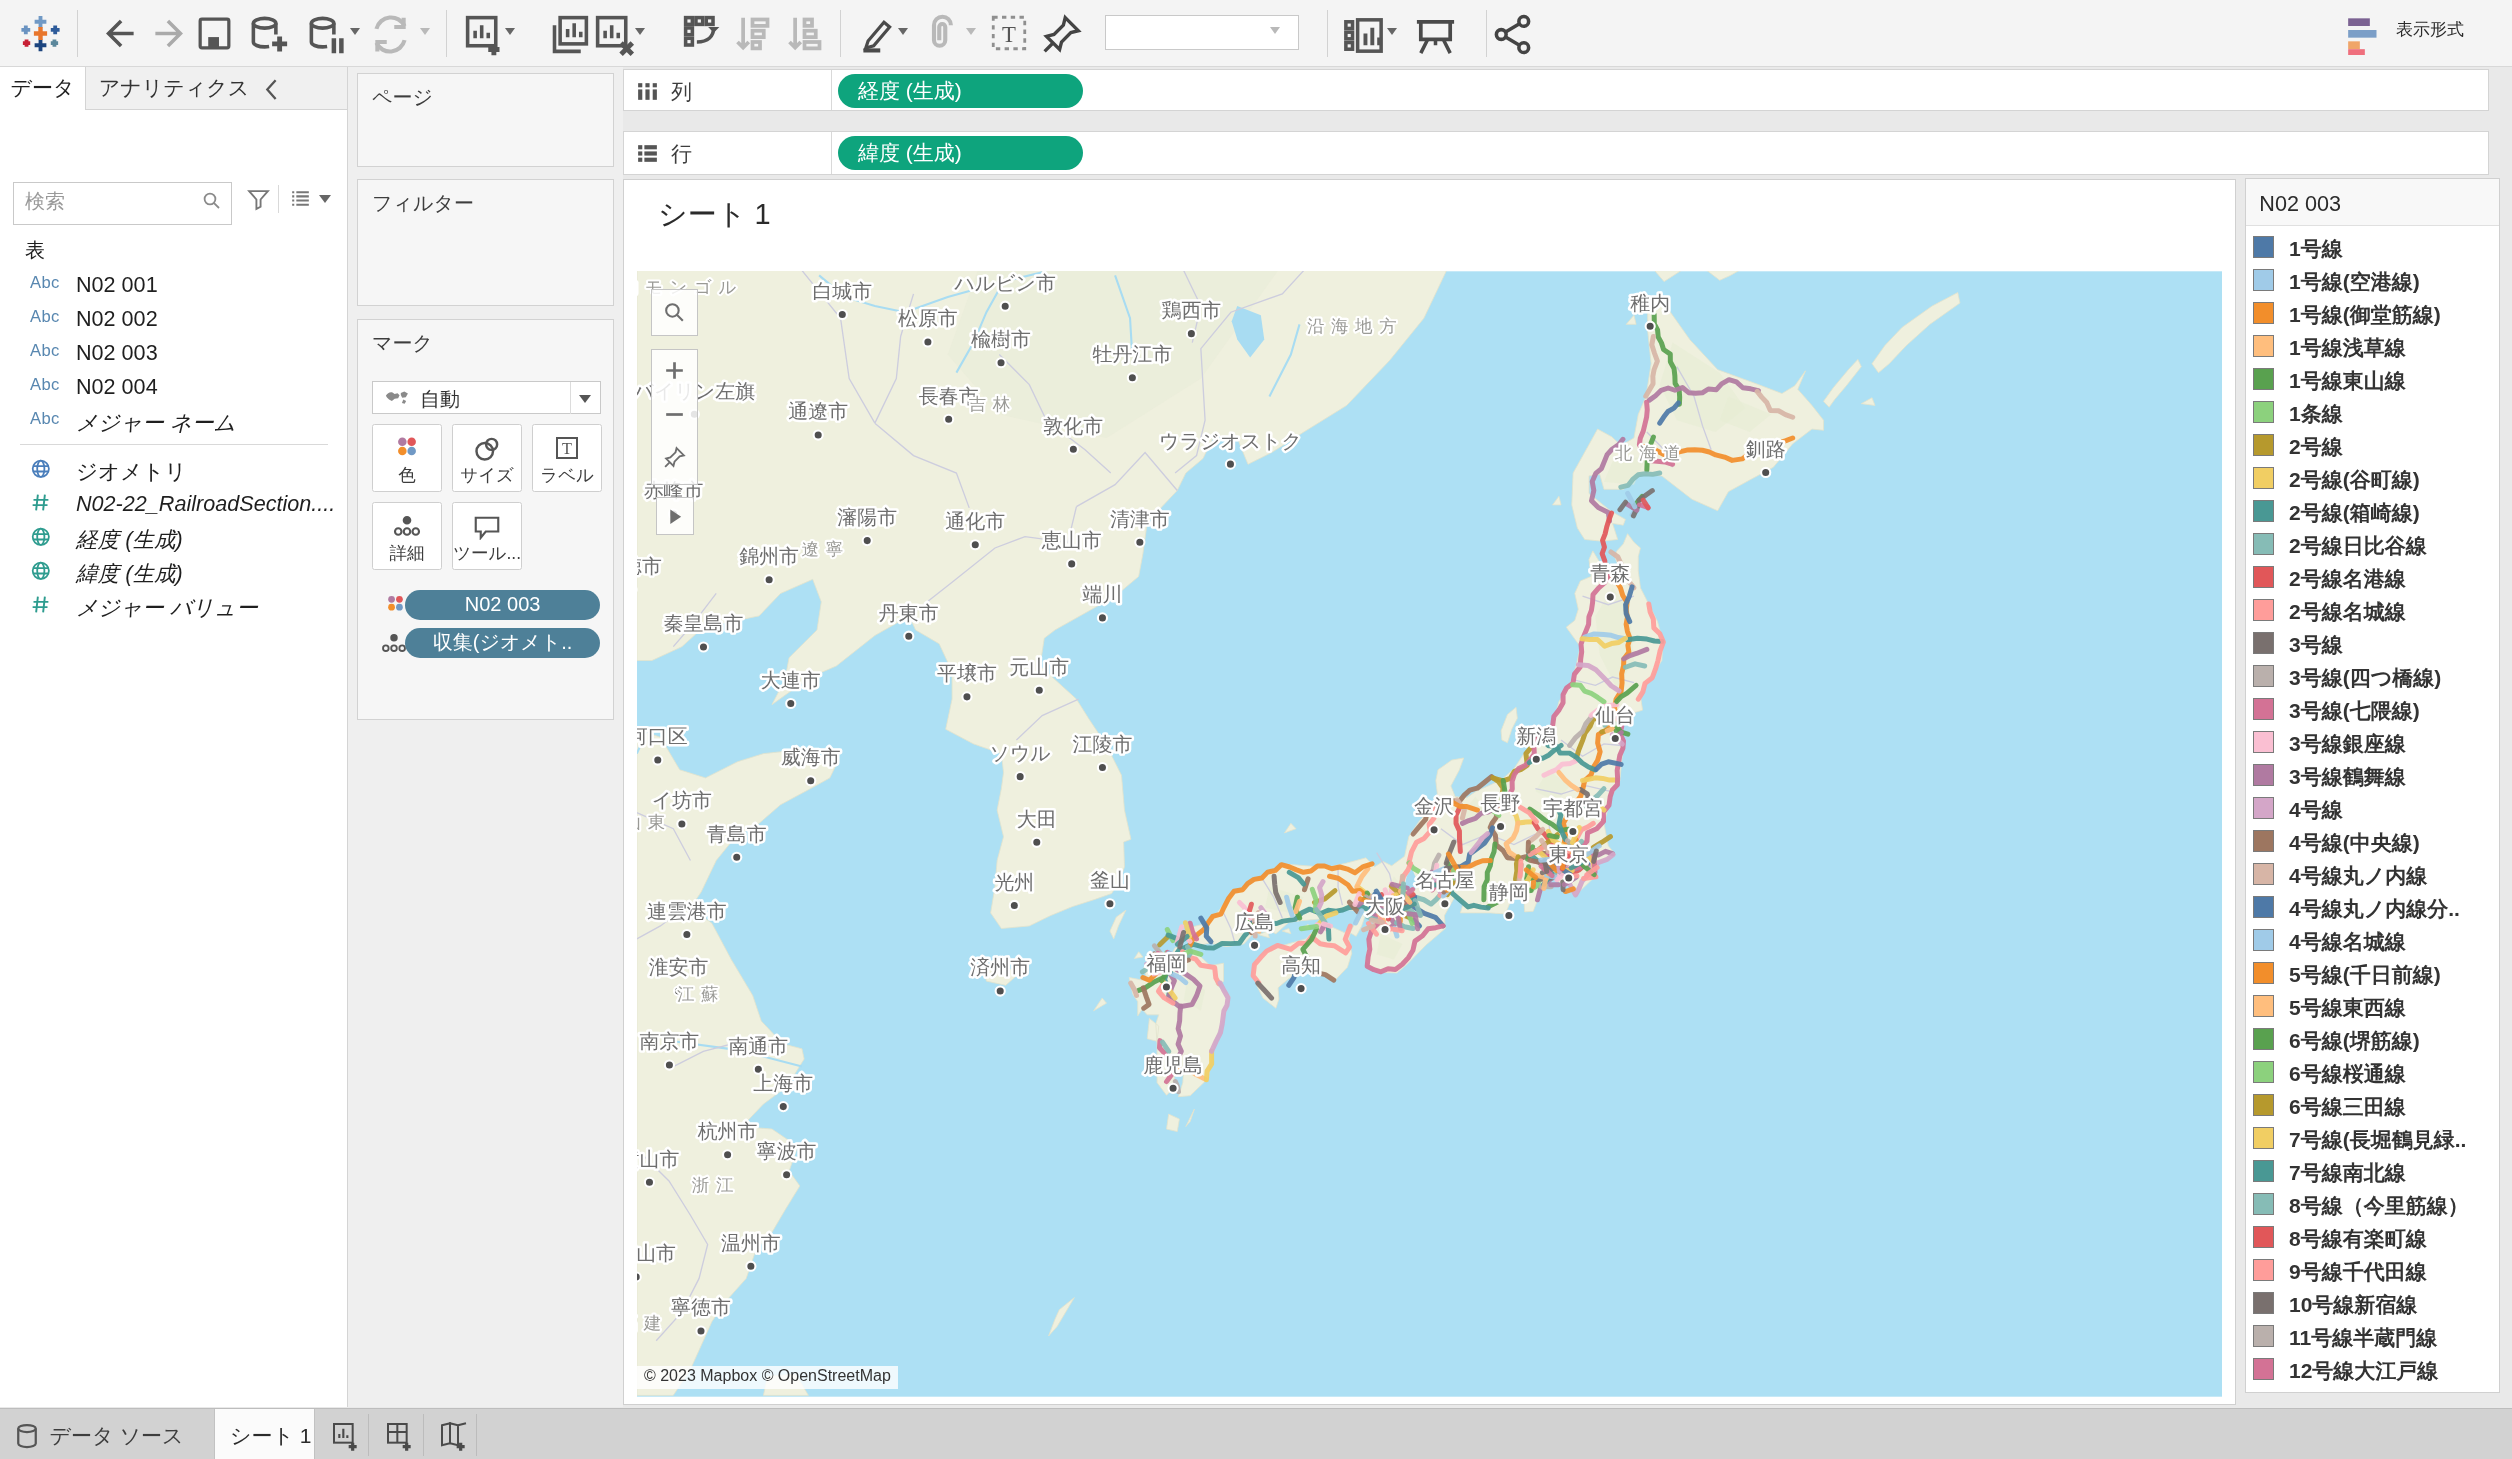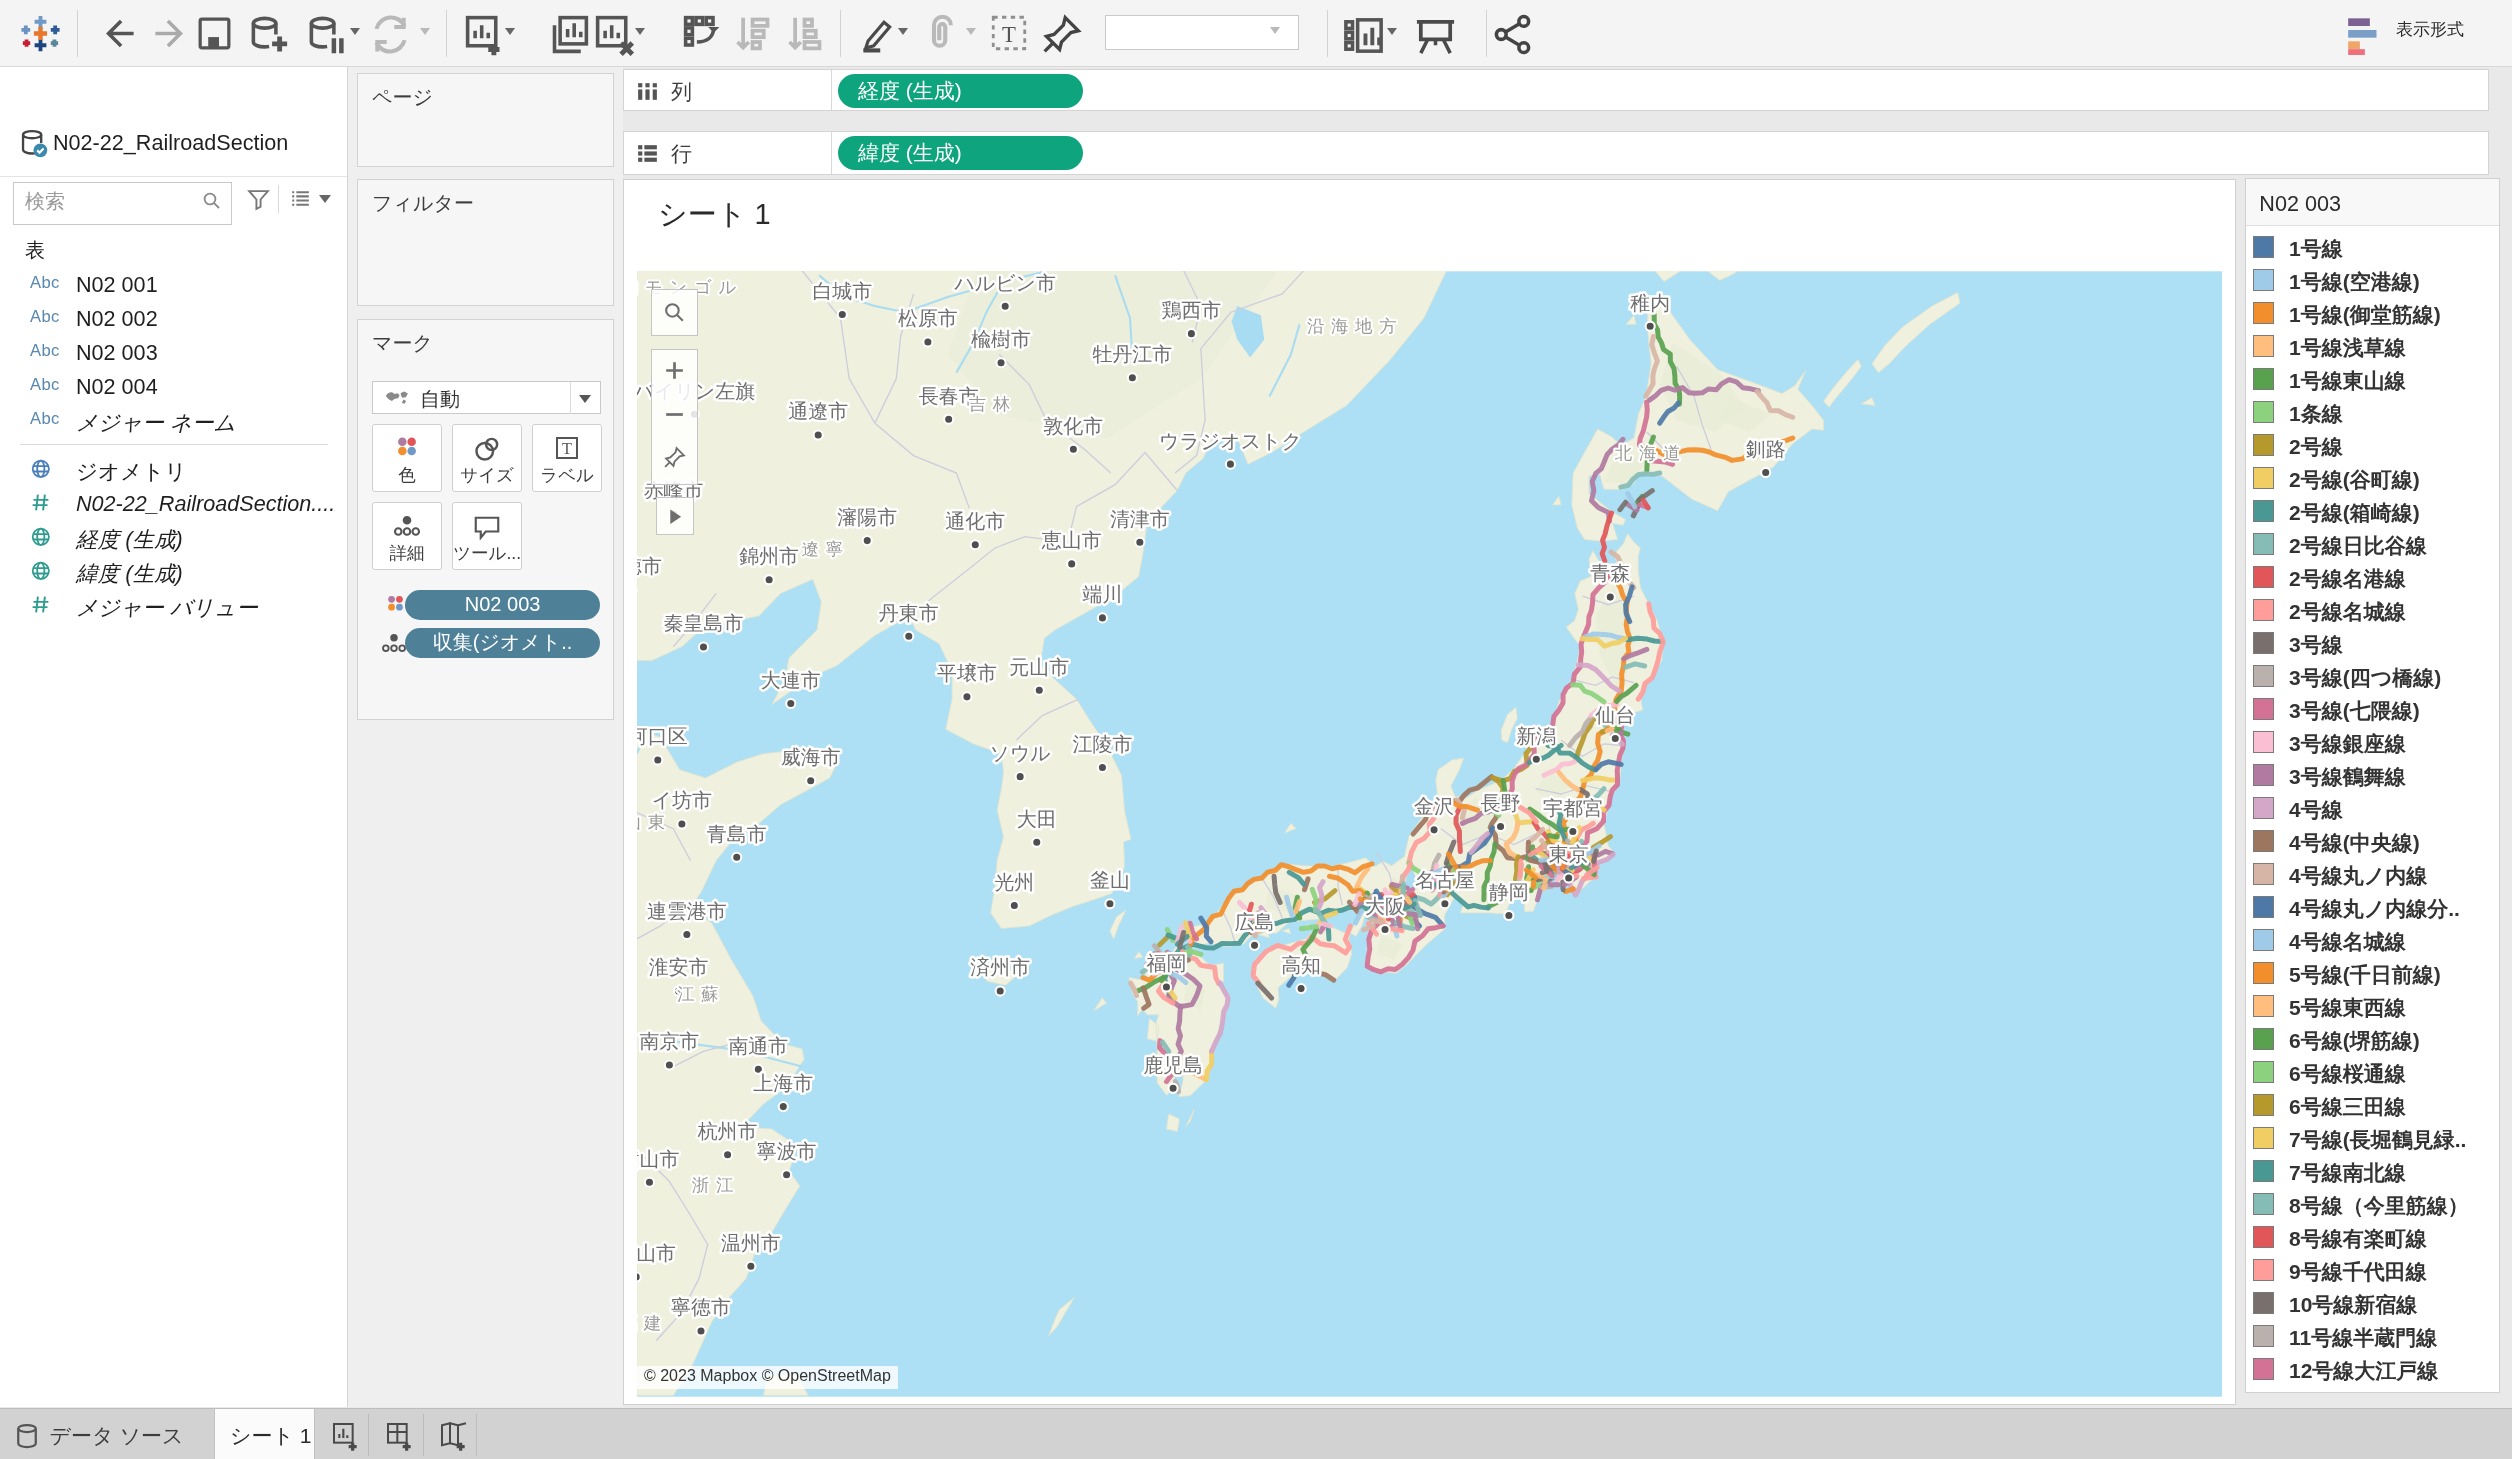--- a/index.html
+++ b/index.html
@@ -234,30 +234,26 @@
           <rect x="0" y="2" width="13" height="4.6" fill="#7b6292"></rect>
           <rect x="0" y="9" width="17" height="4.6" fill="#7b9ec7"></rect>
           <rect x="0" y="15.8" width="7" height="4.6" fill="#f0a569"></rect>
           <rect x="0" y="20.5" width="10" height="4.6" fill="#ef6f7d"></rect>
         </g>
       </svg>
   <div style="position:absolute;left:2396px;top:18.3px;font-size:17px;color:#2b2b2b">表示形式</div>
 </div>
 
 <div class="abs" id="leftpanel">
-  <div id="dsrow">
-    <svg style="position:absolute;left:16.6px;top:16.6px" width="33" height="33" viewBox="0 0 24 24">
-          <g fill="none" stroke="#444" stroke-width="1.7">
-            <ellipse cx="11" cy="5.6" rx="6.6" ry="2.6"></ellipse>
-            <path d="M4.4 5.6v11c0 1.5 3 2.7 6.6 2.7 1 0 2-.1 2.8-.3M17.6 5.6v6"></path>
-          </g>
-          <circle cx="17" cy="17" r="5" fill="#3b89ad"></circle>
-          <path d="M14.7 17l1.7 1.7 2.9-3" stroke="#fff" stroke-width="1.6" fill="none"></path>
+  <div id="tabrow">
+    <div id="tab1">データ</div>
+    <div id="tab2">アナリティクス</div>
+    <svg id="collapse" viewBox="0 0 24 24" width="25" height="25">
+          <path d="M15 4L7 13l8 9" fill="none" stroke="#555" stroke-width="2.2"></path>
         </svg>
-    <span id="dsname">N02-22_RailroadSection</span>
   </div>
   <div id="searchrow">
     <div id="searchbox">
           <span>検索</span>
       <svg style="position:absolute;right:8.3px;top:6.7px" width="21.6" height="21.6" viewBox="0 0 24 24">
             <g fill="none" stroke="#8a8a8a" stroke-width="2">
               <circle cx="10" cy="10" r="6"></circle>
               <path d="M14.5 14.5L20 20"></path>
             </g>
           </svg>

